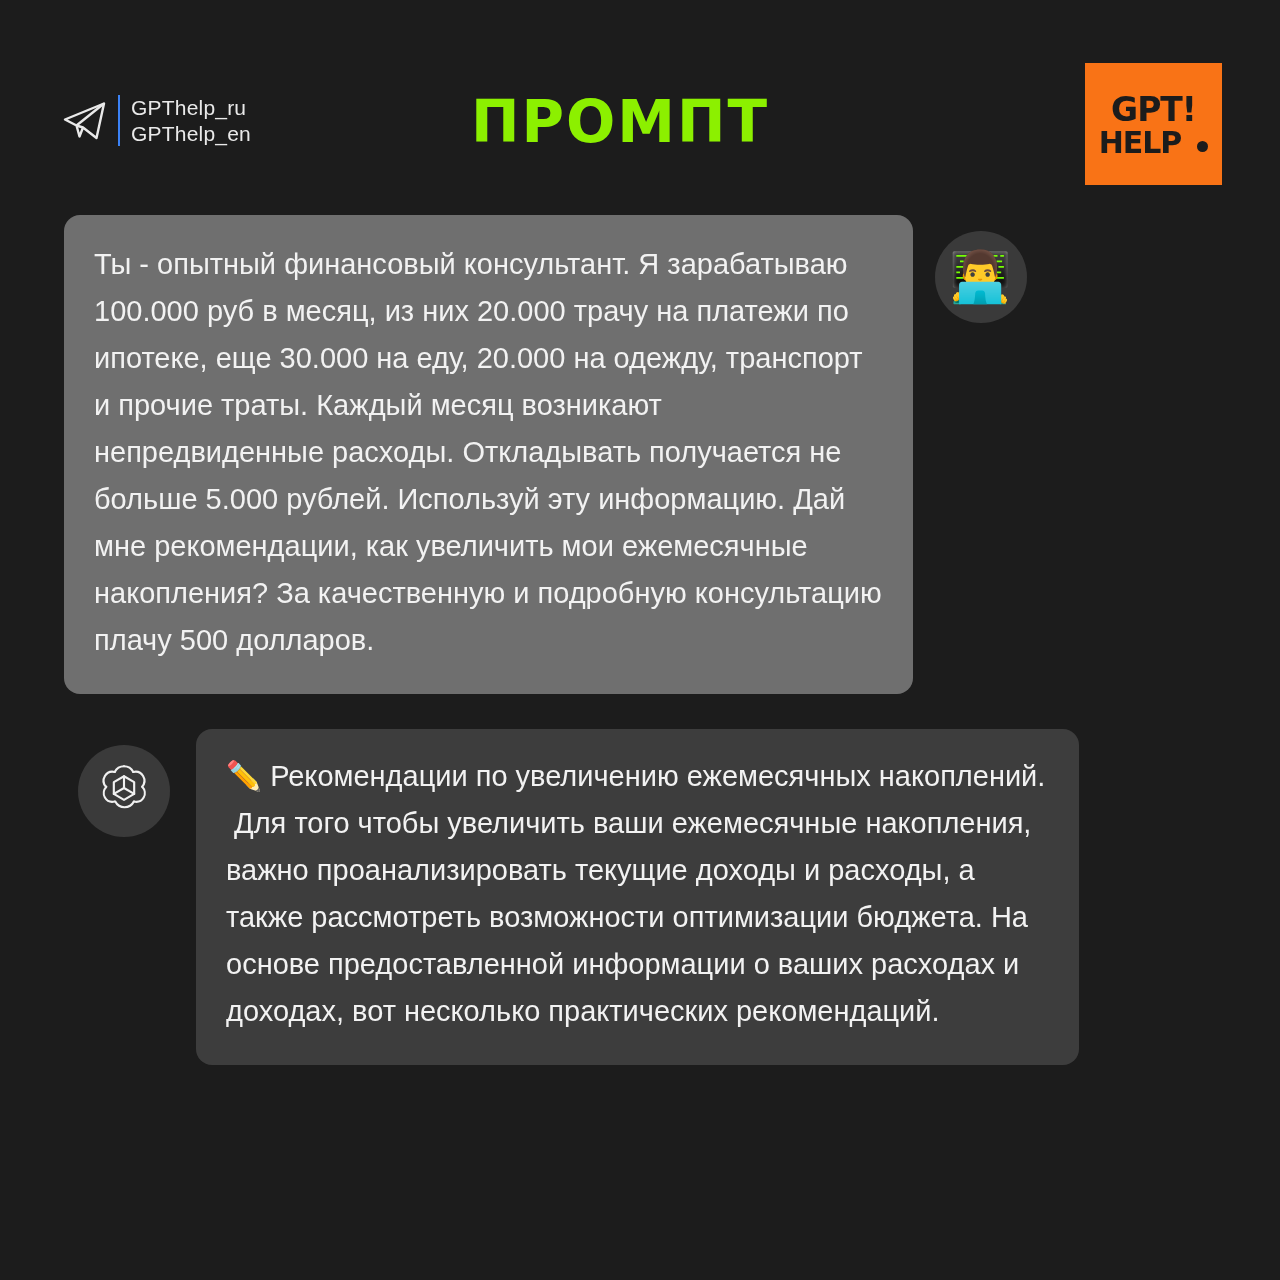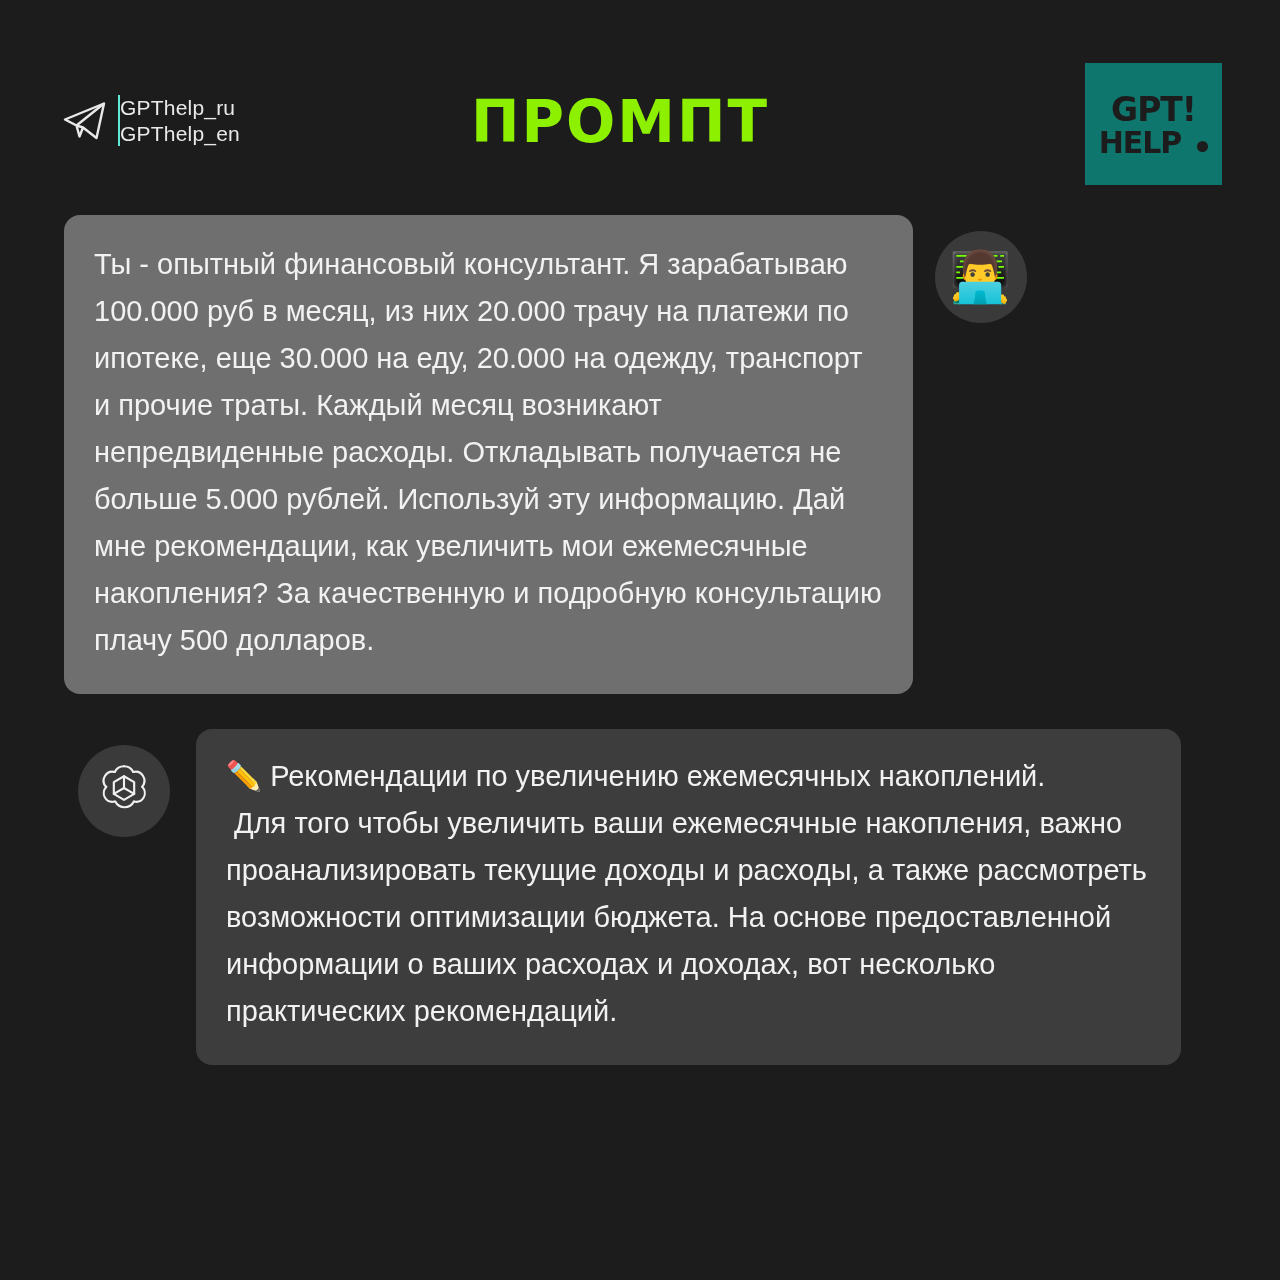--- a/index.html
+++ b/index.html
@@ -31,22 +31,22 @@
     display: flex;
     align-items: center;
     gap: 10px;
   }
   .tg-icon {
     width: 46px;
     height: 46px;
     display: block;
   }
   .tg-handles {
-    border-left: 2px solid #5eead4;
-    padding-left: 0;
+    border-left: 2px solid #3b82f6;
+    padding-left: 11px;
     display: flex;
     flex-direction: column;
     justify-content: center;
     gap: 1px;
   }
   .tg-handles span {
     color: #e9e9e9;
     font-size: 21px;
     line-height: 25px;
     letter-spacing: 0.2px;
@@ -65,21 +65,21 @@
     letter-spacing: 2px;
     font-family: "DejaVu Sans", sans-serif;
   }
 
   .brand-badge {
     position: absolute;
     right: 58px;
     top: 63px;
     width: 137px;
     height: 122px;
-    background: #0f766e;
+    background: #f97316;
     display: flex;
     flex-direction: column;
     align-items: center;
     justify-content: center;
     padding-top: 4px;
   }
   .brand-badge .l1 {
     color: #1c1c1c;
     font-size: 33px;
     font-weight: bold;
@@ -123,21 +123,21 @@
   }
   .bubble {
     border-radius: 16px;
     padding: 26px 30px 30px 30px;
   }
   .bubble.user {
     width: 849px;
     background: #6f6f6f;
   }
   .bubble.assistant {
-    width: 985px;
+    width: 883px;
     background: #3d3d3d;
     padding: 24px 30px 30px 30px;
   }
   .bubble p {
     color: #ffffff;
     font-size: 29px;
     line-height: 47px;
     font-family: "Liberation Sans", sans-serif;
     white-space: pre-wrap;
   }

